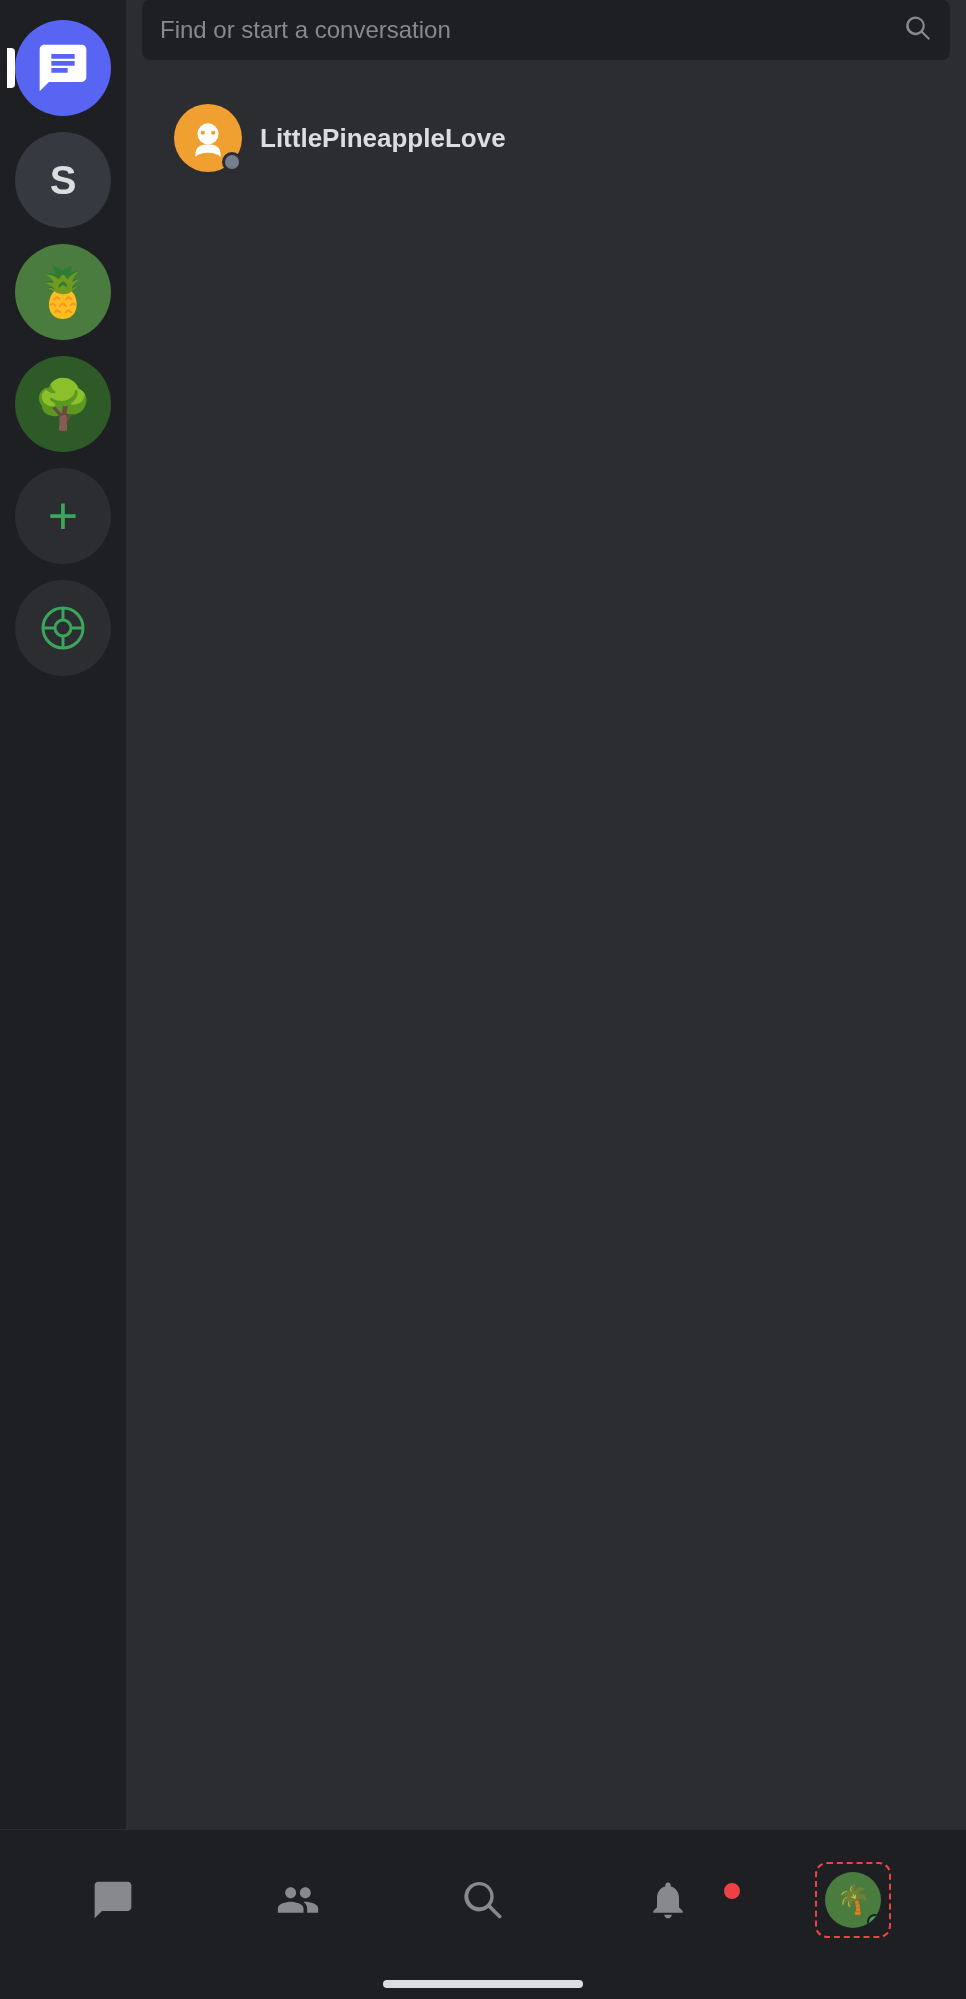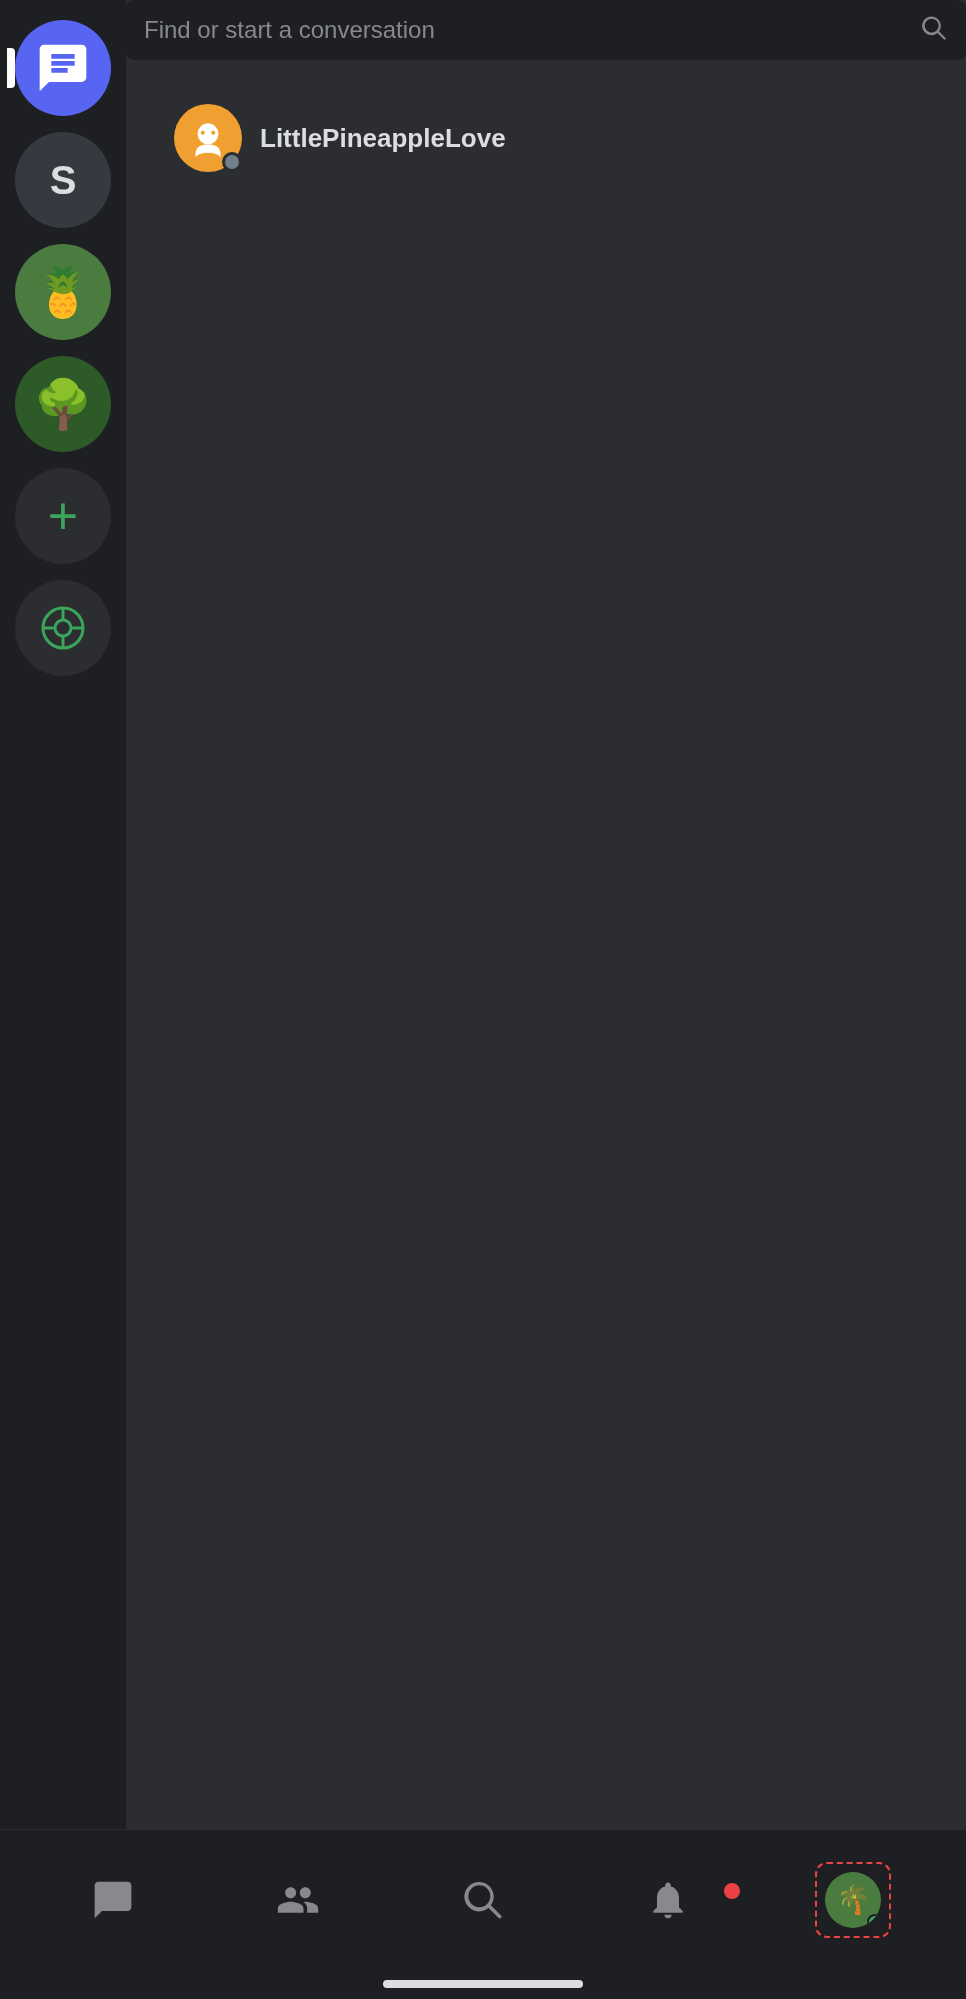--- a/index.html
+++ b/index.html
@@ -147,21 +147,21 @@
       justify-content: center;
     }
 
     .new-dm-btn svg {
       width: 40px;
       height: 40px;
     }
 
     
     .search-bar {
-      margin: 0 0 20px;
+      margin: 0 16px 20px;
       background: #1e1f22;
       border-radius: 8px;
       display: flex;
       padding: 14px 18px;
       gap: 12px;
     }
 
     .search-input {
       flex: 1;
       background: none;

